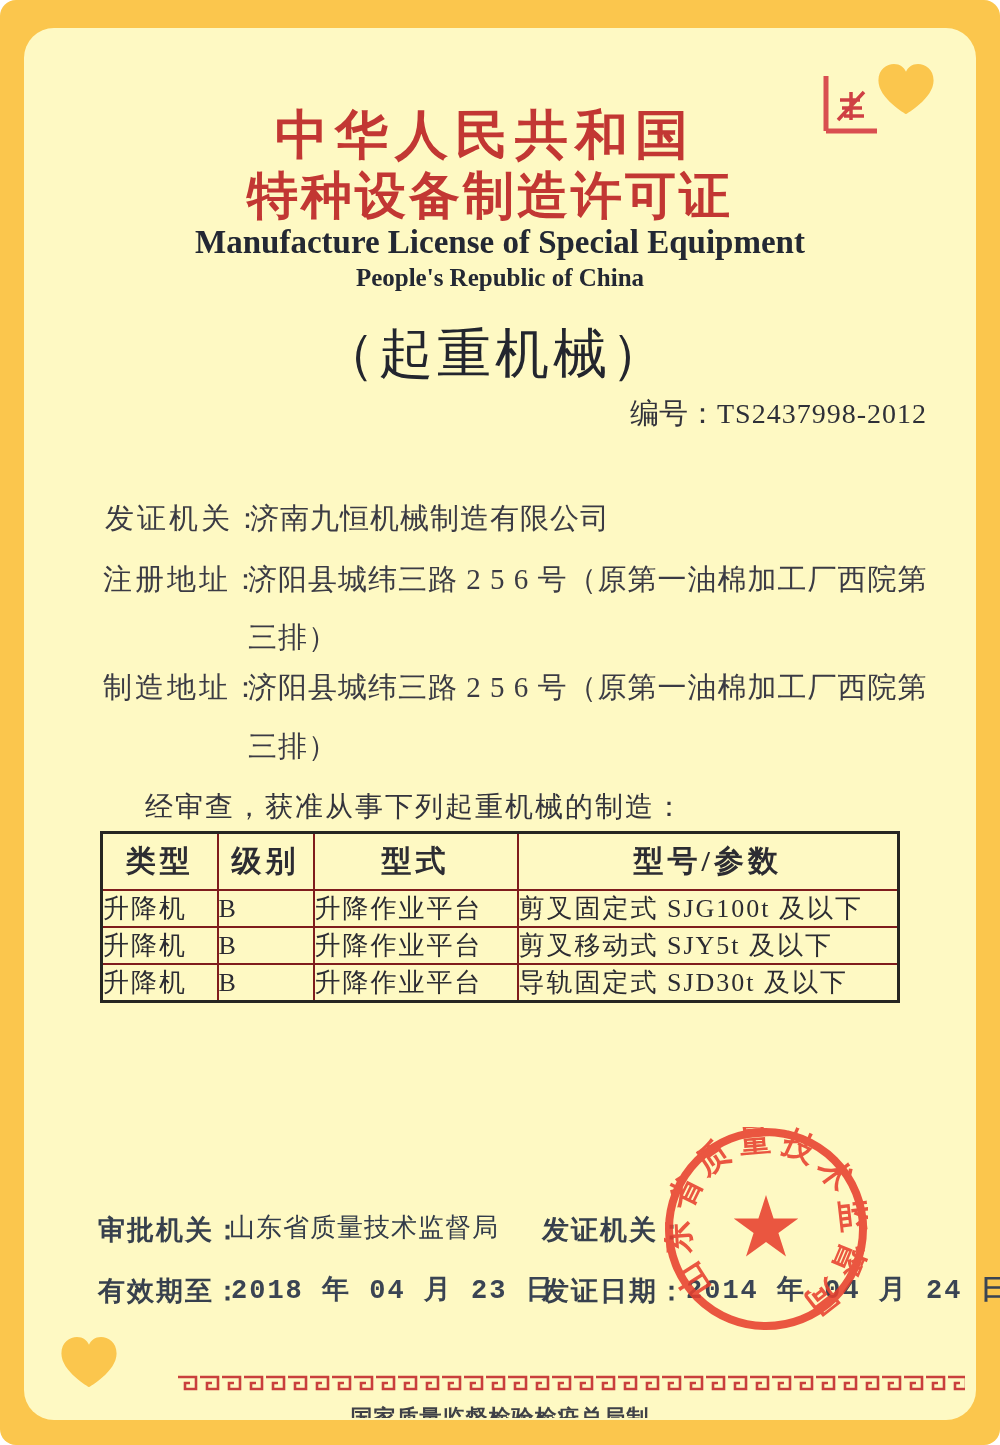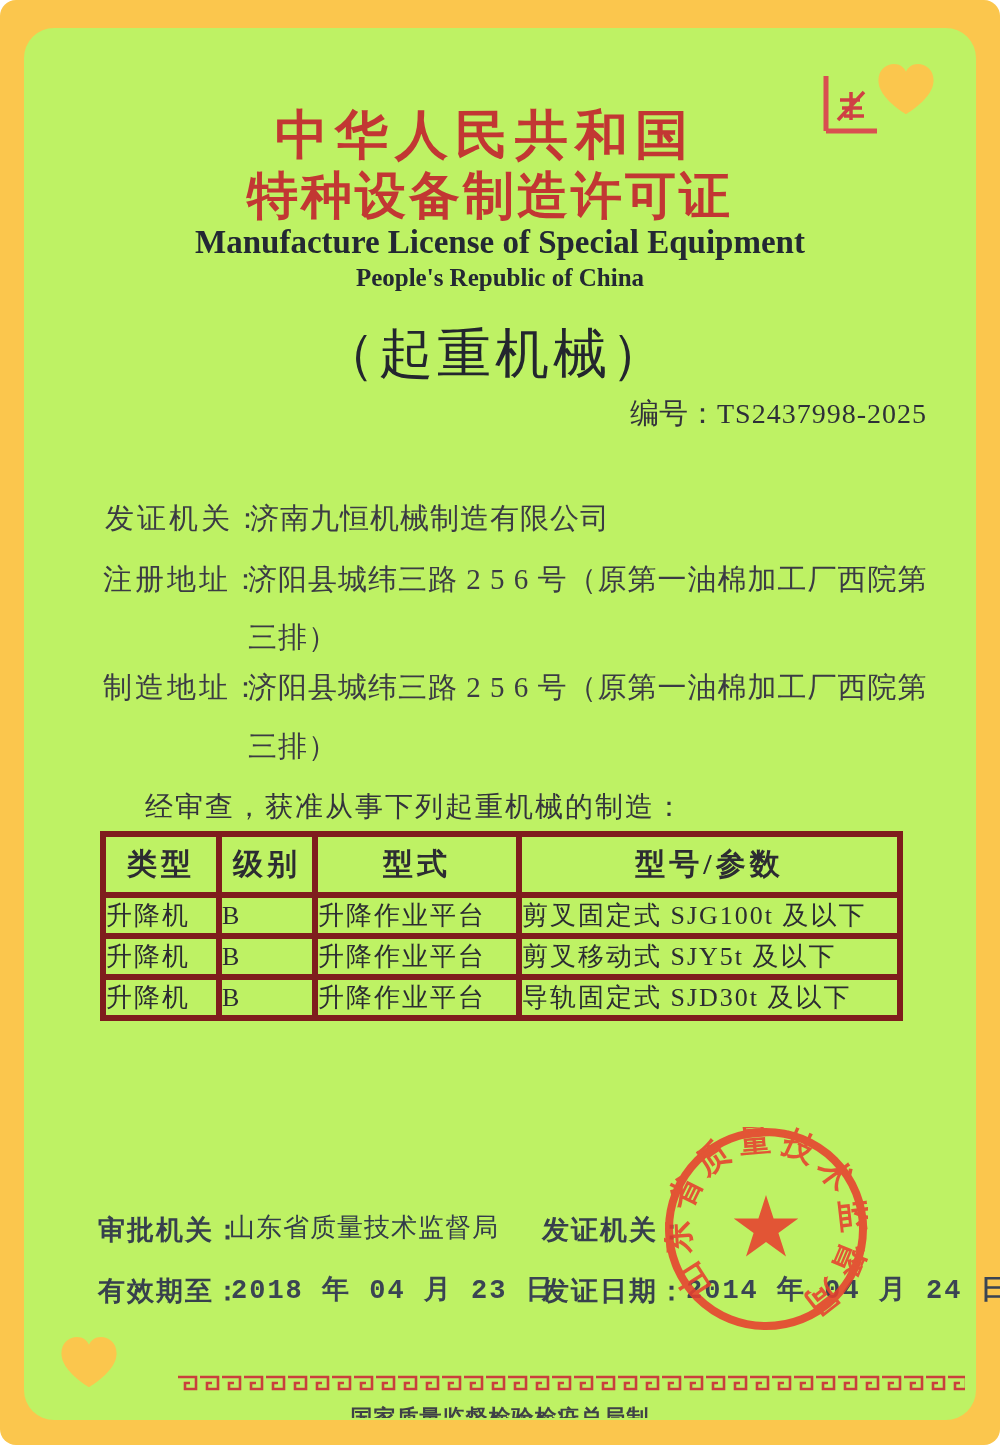--- a/index.html
+++ b/index.html
@@ -7,21 +7,21 @@
     position:relative;
     width:1000px;height:1445px;
     background:#fbc64d;
     border-radius:16px;
     overflow:hidden;
     font-family:"Liberation Serif","DejaVu Serif",serif;
   }
   .card{
     position:absolute;
     left:24px;right:24px;top:28px;bottom:25px;
-    background:#bef264;
+    background:#fef9c3;
     border-radius:30px;
   }
   .abs{position:absolute;}
   .center{left:0;right:0;text-align:center;}
   .cn-sans{font-family:"Liberation Sans","DejaVu Sans",sans-serif;}
   .title-red{color:#c23733;font-weight:bold;}
   .t1{top:72px;font-size:53px;letter-spacing:7px;right:30px;}
   .t2{top:134px;font-size:51px;letter-spacing:3px;right:20px;}
   .te{color:#232833;font-weight:bold;font-family:"Liberation Serif","DejaVu Serif",serif;}
   .te1{top:196px;font-size:33px;}
@@ -40,21 +40,21 @@
   .frow{white-space:nowrap;}
   .note{top:760px;left:121px;font-size:28px;color:#34343c;letter-spacing:2px;}
   table.lic{
     position:absolute;left:76px;top:803px;
     border-collapse:collapse;
     width:797px;
     table-layout:fixed;
     color:#2c2c32;
   }
   table.lic th,table.lic td{
-    border:6px solid #7f1d1d;
+    border:2px solid #7f1d1d;
     vertical-align:middle;
     padding:0;overflow:hidden;white-space:nowrap;
   }
   table.lic{border:3px solid #262622;}
   table.lic th{height:55px;font-size:30px;font-weight:bold;letter-spacing:4px;}
   table.lic td{height:35px;font-size:26px;letter-spacing:2px;}
   td.model{font-size:25px;letter-spacing:1px;}
   .foot-label{color:#37404d;font-size:27px;letter-spacing:2px;font-weight:bold;}
   .foot-value{color:#333c4a;font-size:26px;letter-spacing:1px;}
   .date-value{font-family:Liberation Mono, monospace;font-weight:bold;color:#3a4453;font-size:27px;letter-spacing:2px;}
@@ -94,21 +94,21 @@
       <path d="M16 29 C16 29 0 20 0 9.5 C0 3 5 0 9 0 C12.5 0 15 2 16 4.5 C17 2 19.5 0 23 0 C27 0 32 3 32 9.5 C32 20 16 29 16 29 Z" fill="#fbc64d"></path>
     </svg>
 
     <div class="abs center cn-sans title-red t1">中华人民共和国</div>
     <div class="abs center cn-sans title-red t2">特种设备制造许可证</div>
     <div class="abs center te te1">Manufacture License of Special Equipment</div>
     <div class="abs center te te2">People's Republic of China</div>
     <div class="abs center category cn-sans">（起重机械）</div>
 
     <div class="abs lic-row frow">
-      <span>编号：</span><span class="lic-val">TS2437998-2025</span>
+      <span>编号：</span><span class="lic-val">TS2437998-2012</span>
     </div>
 
     <div class="abs row-unit frow">
       <span class="field-label">发证机关：</span>
       <span class="field-value val-off">济南九恒机械制造有限公司</span>
     </div>
     <div class="abs row-reg frow">
       <span class="field-label">注册地址：</span>
       <span class="field-value val-off">济阳县城纬三路 2 5 6 号（原第一油棉加工厂西院第</span>
     </div>

